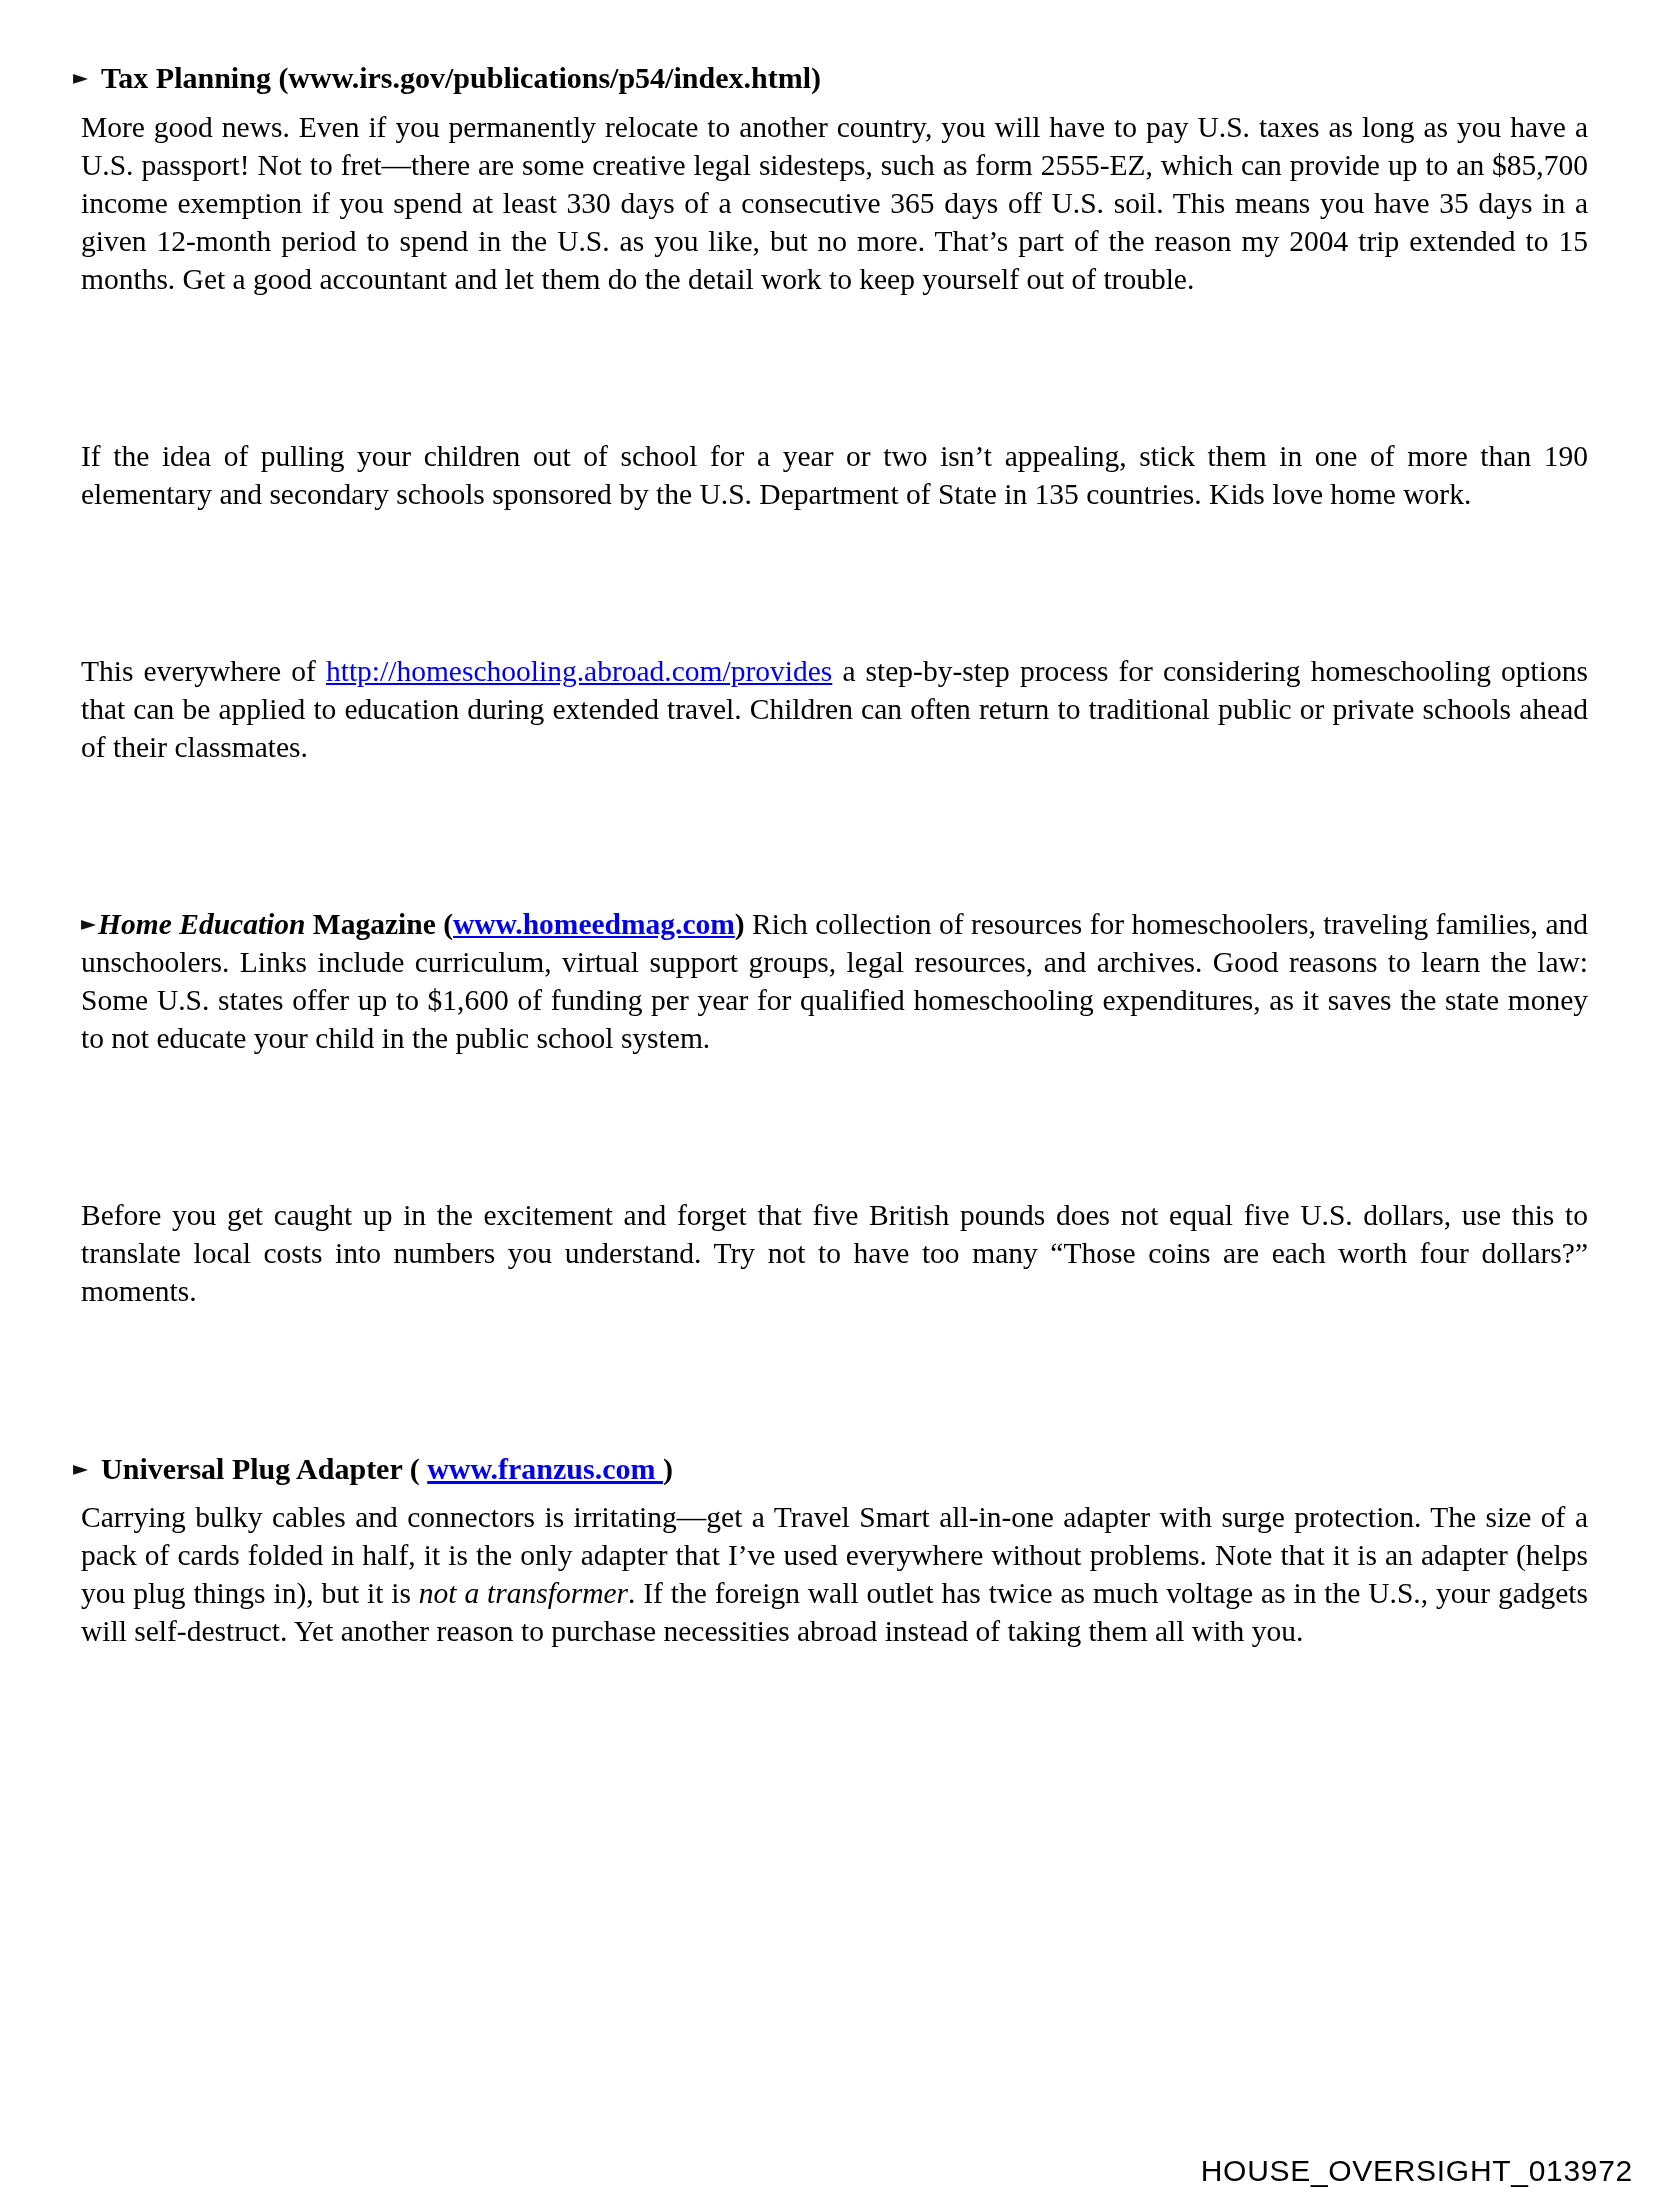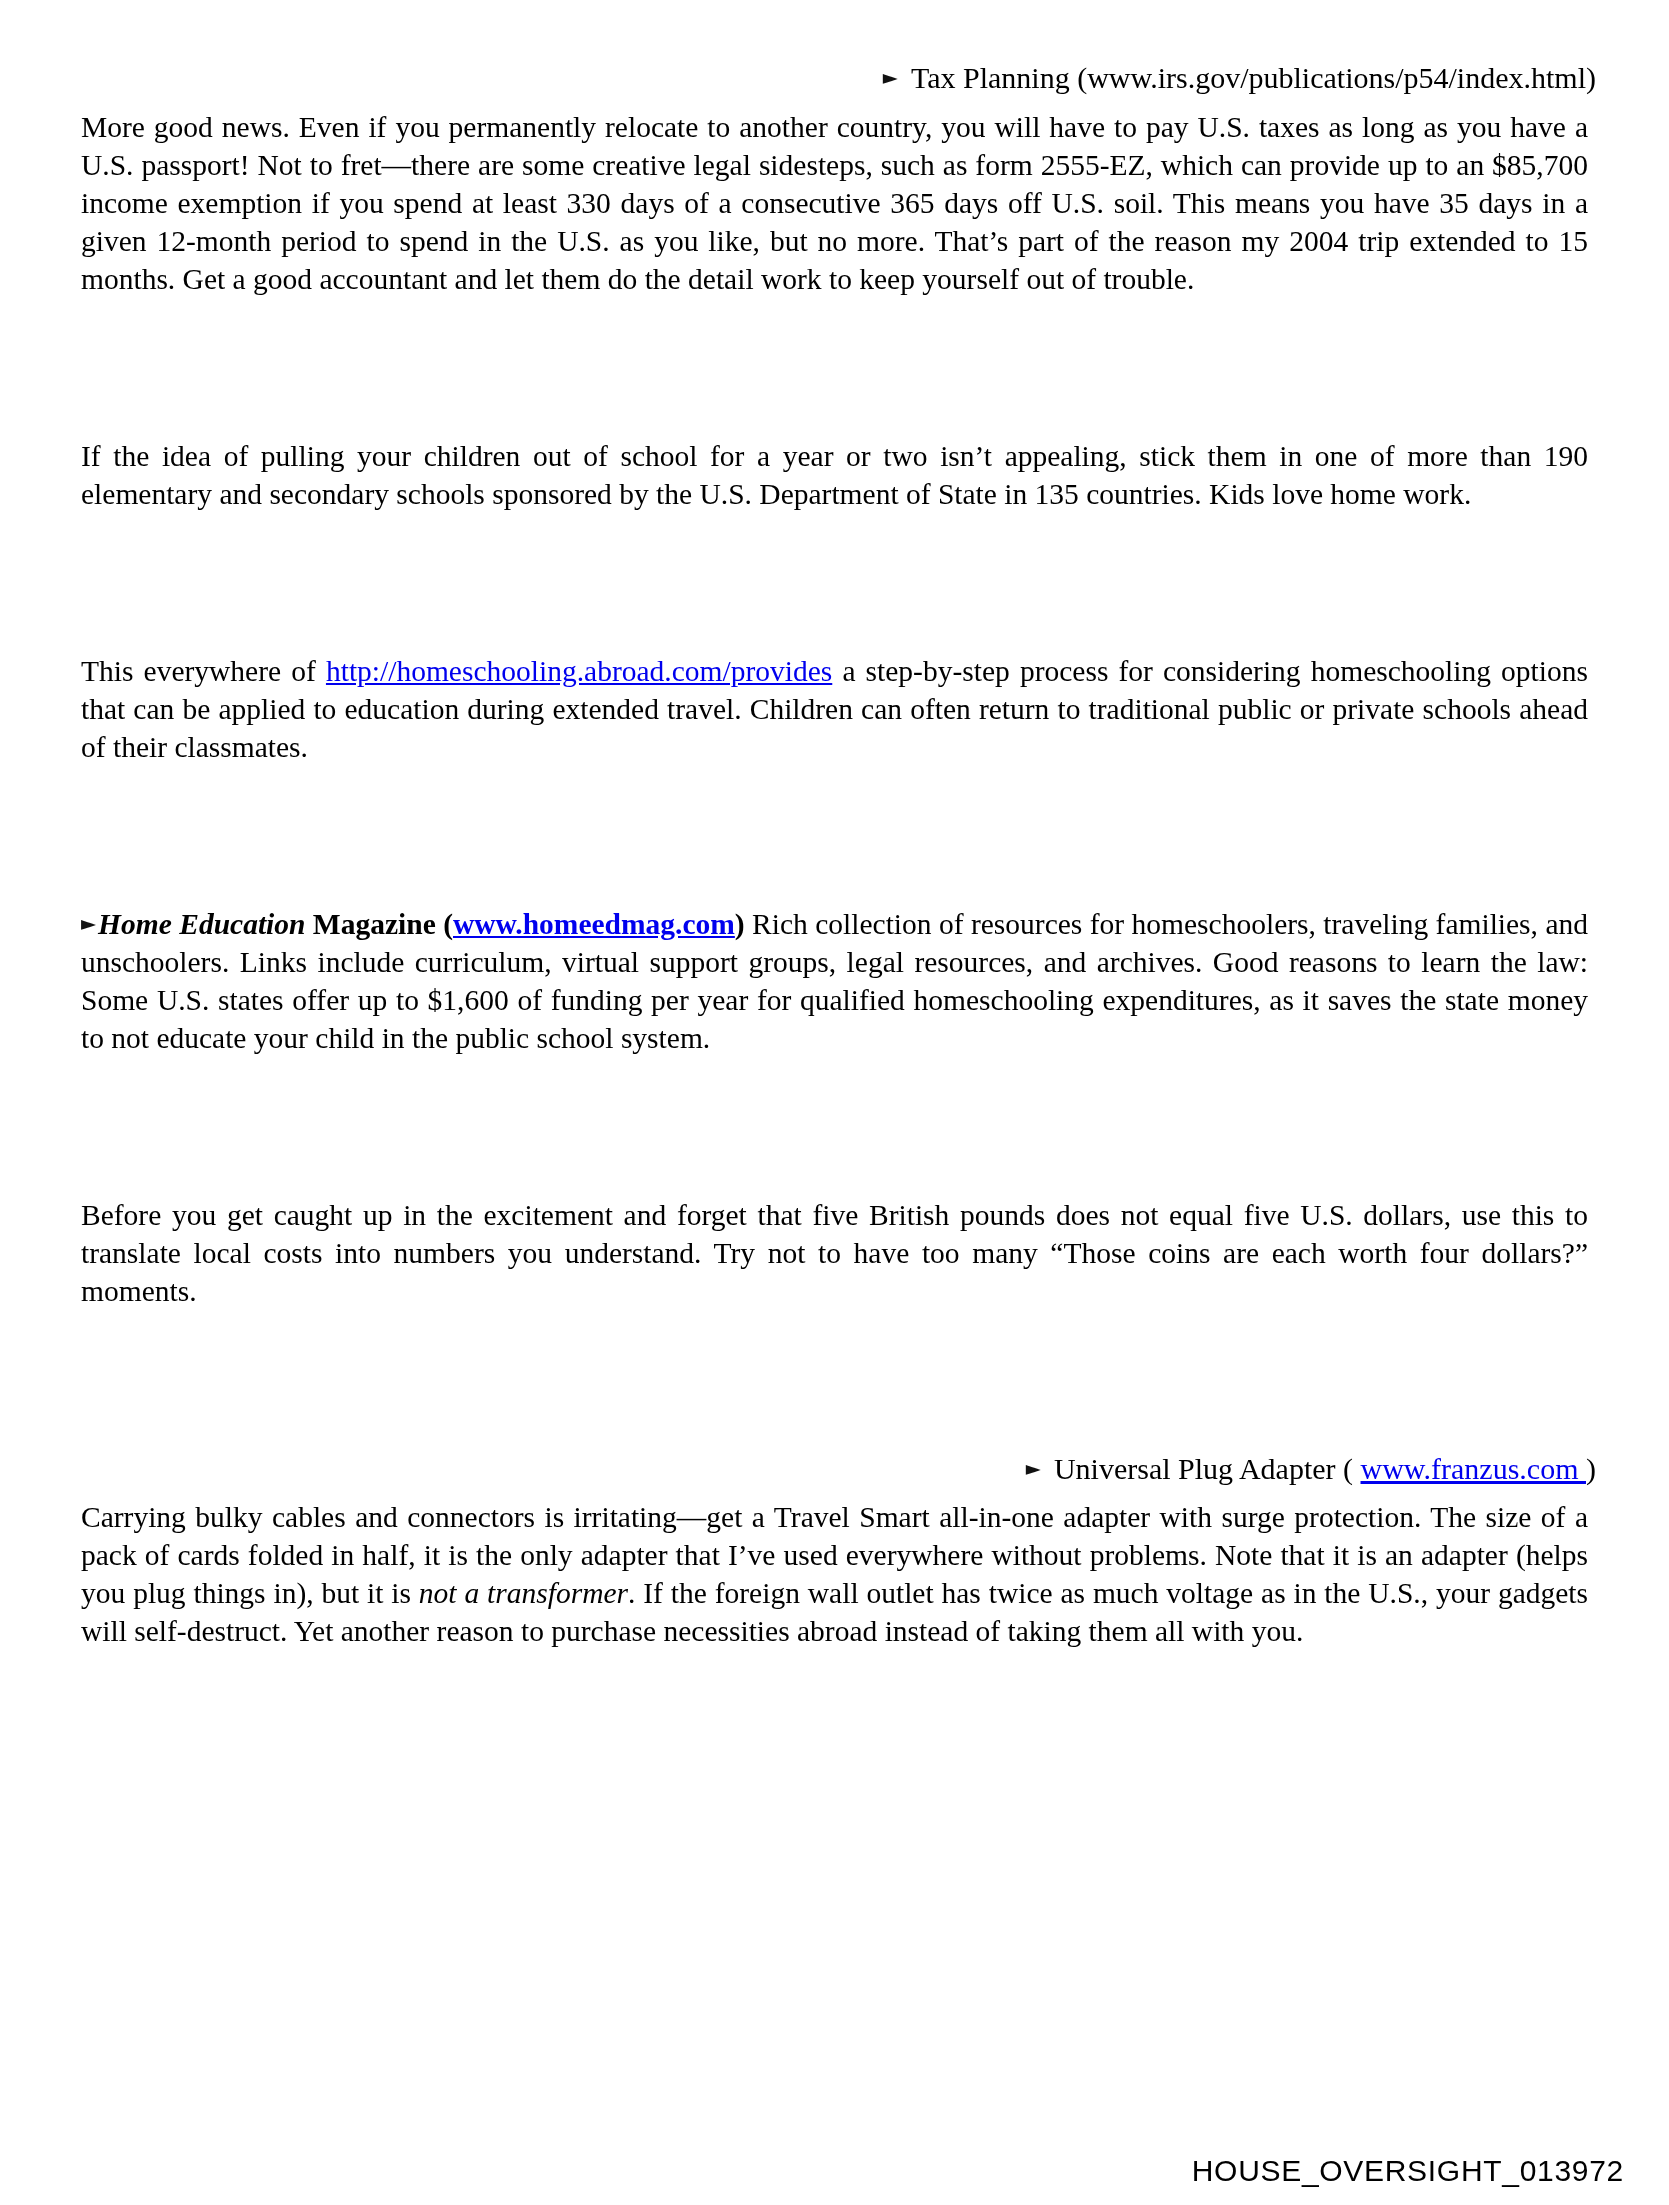--- a/index.html
+++ b/index.html
@@ -21,24 +21,23 @@
   }
   .doc-section {
     margin-bottom: 139px;
   }
   .doc-section:last-of-type {
     margin-bottom: 0;
   }
   h2.heading {
     font-size: 30px;
     line-height: 39px;
-    font-weight: normal;
+    font-weight: bold;
     margin: 0 0 10.5px 0;
     padding: 0;
-    text-align: right;
   }
   p.para {
     font-size: 29.5px;
     line-height: 38px;
     margin: 8px;
     padding: 0;
     text-align: justify;
   }
   .bullet {
     display: inline-block;
@@ -56,21 +55,21 @@
   .run.bold { font-weight: bold; }
   .run.italic { font-style: italic; }
   .run.link {
     color: #0000EE;
     text-decoration: underline;
     text-decoration-color: #0000EE;
     cursor: pointer;
   }
   .footer {
     position: absolute;
-    right: 45px;
+    right: 36px;
     bottom: 17px;
     font-family: "Liberation Sans", sans-serif;
     font-size: 30px;
     letter-spacing: 0.7px;
     color: #000000;
   }
 </style>
 </head>
 <body>
 

